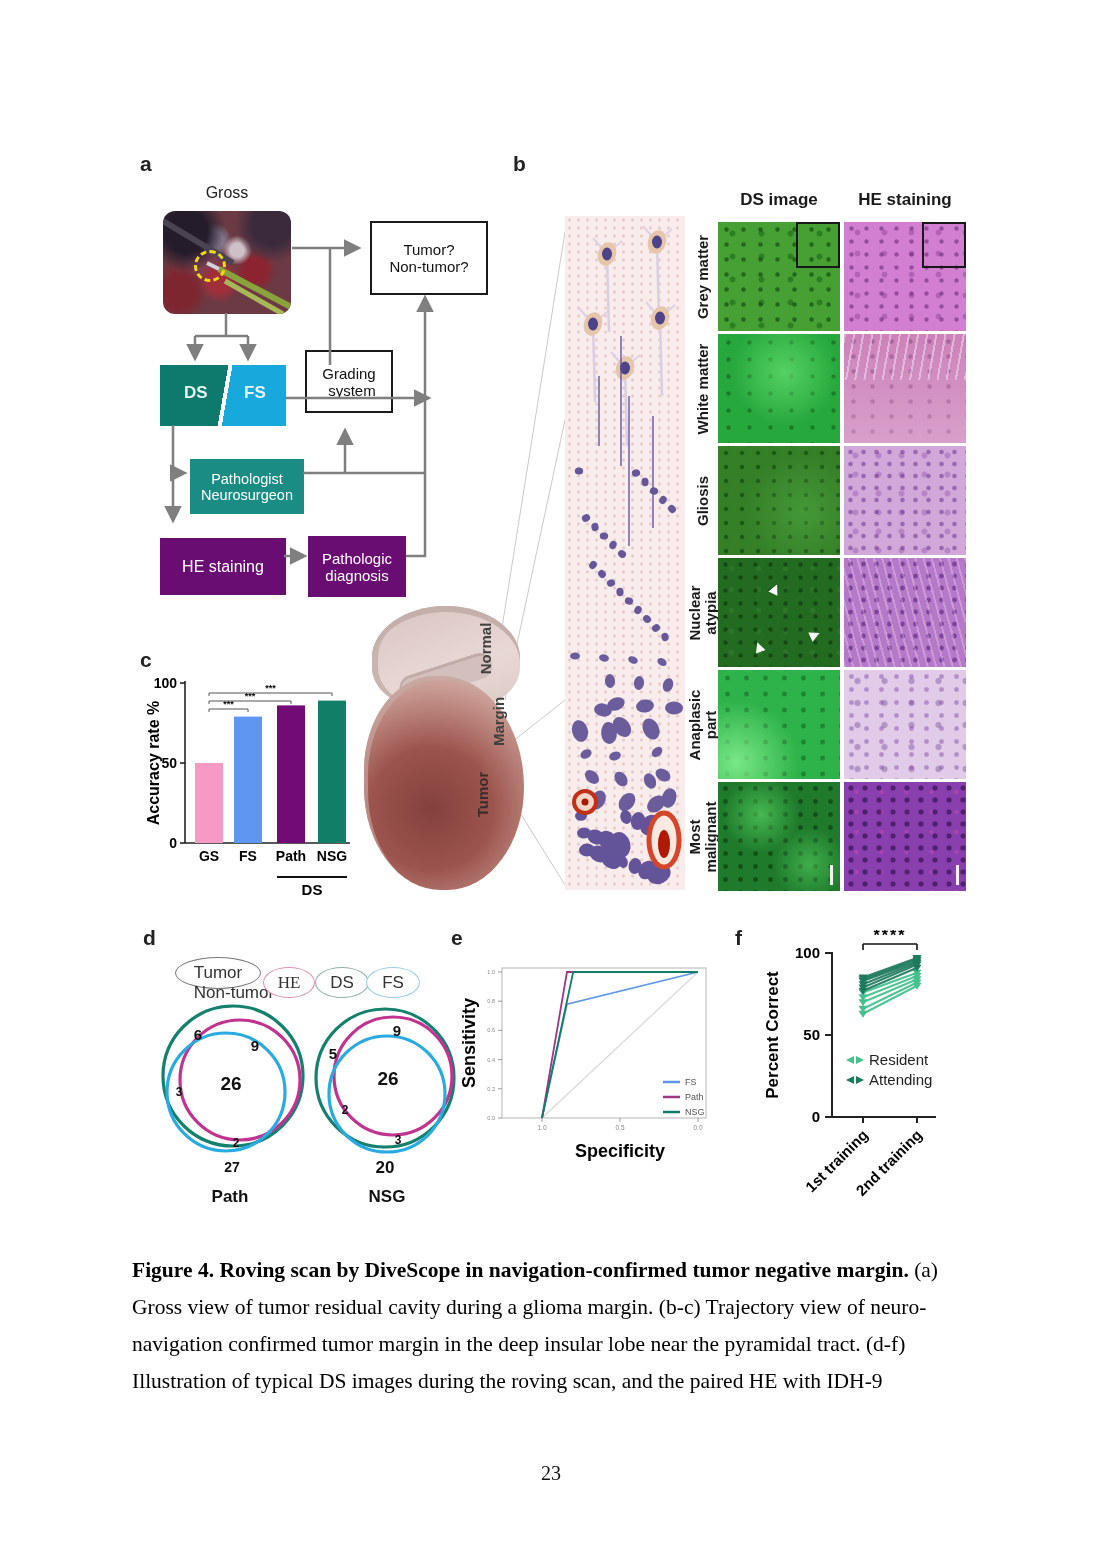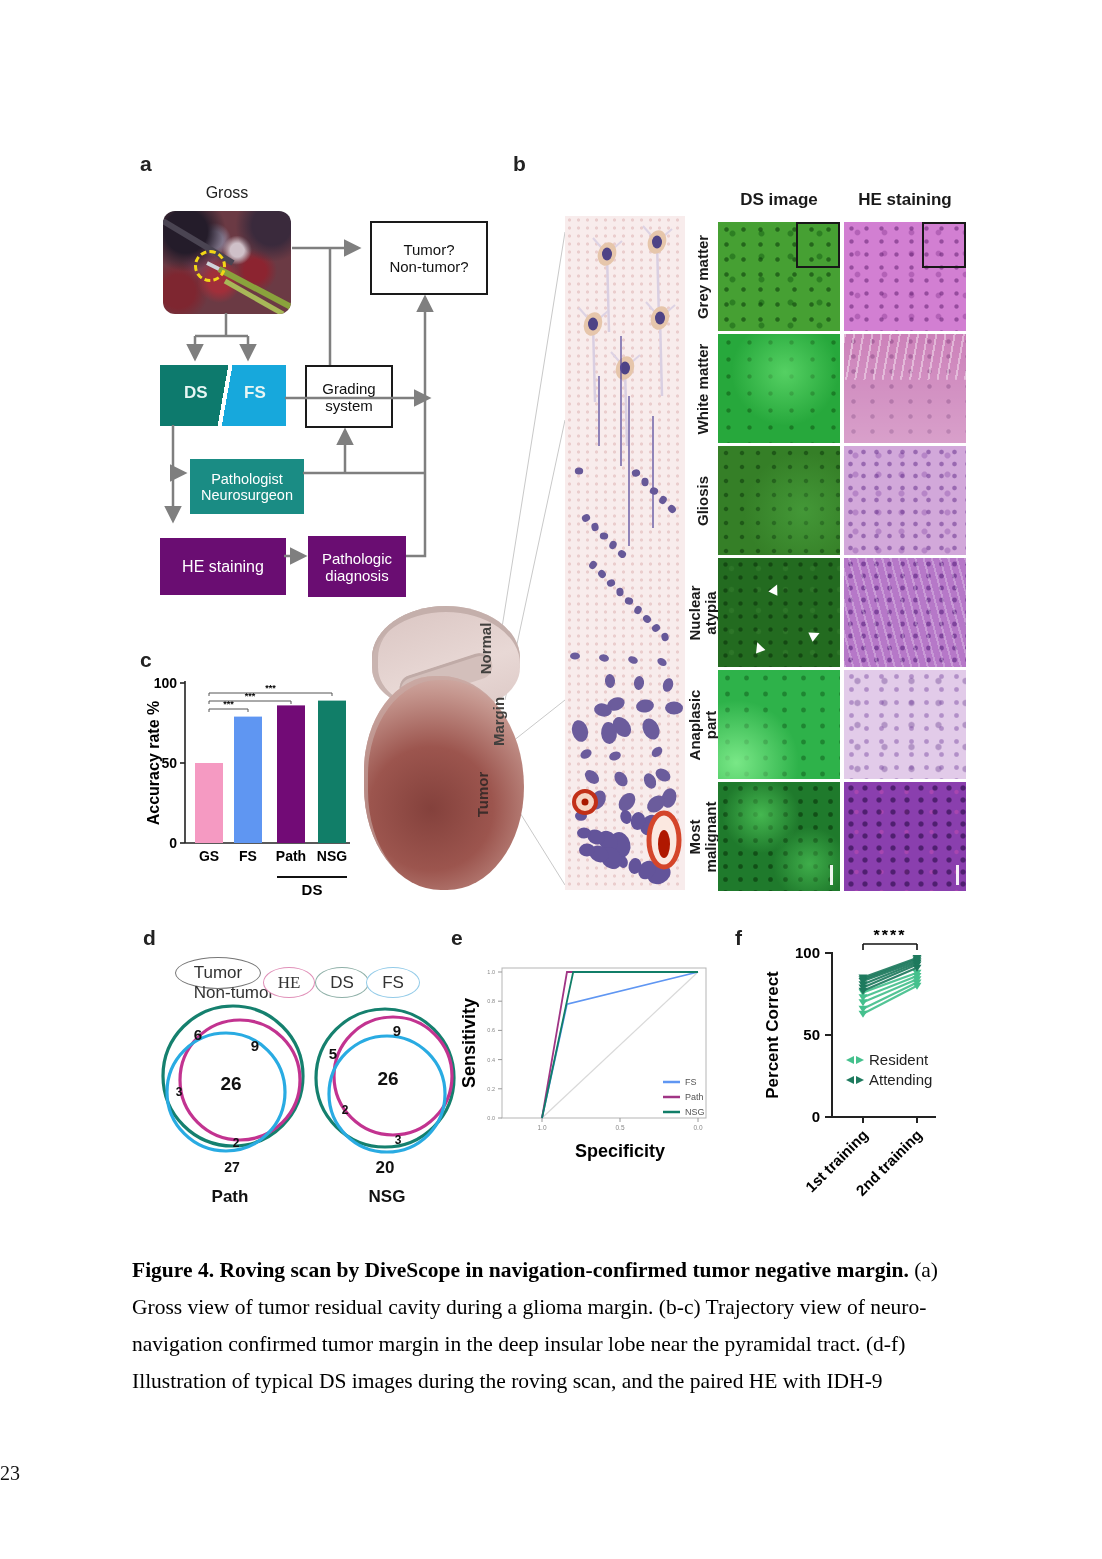--- a/index.html
+++ b/index.html
@@ -55,21 +55,21 @@
     background:linear-gradient(160deg,#d9c4c1,#e8d8d5 60%,#dcc8c5);box-shadow:inset 0 6px 0 #c4afab, inset 6px 0 0 #c9b4b0;}
   #brain-ridge{position:absolute;left:398px;top:664px;width:96px;height:26px;border-radius:13px;background:#d3bfbb;transform:rotate(-18deg);box-shadow:inset 0 3px 0 #c0aba7;}
   #brain-lobe-bottom{position:absolute;left:364px;top:676px;width:160px;height:214px;border-radius:46% 54% 50% 50%;
     background:radial-gradient(circle at 42% 62%,#84413c 0%,#9c554e 38%,#c5968e 72%,#dfc9c4 100%);box-shadow:inset 4px 4px 0 rgba(200,172,166,.6);}
   .brainlab{position:absolute;font-weight:bold;font-size:15px;color:#41403e;transform:rotate(-90deg);transform-origin:center;width:70px;text-align:center;}
   
   .vnum{position:absolute;transform:translate(-50%,-50%);font-weight:bold;color:#111;}
   .legend-ell{position:absolute;border-radius:50%;display:flex;align-items:center;justify-content:center;font-size:17px;color:#333;background:#fff;}
   
   .capline{position:absolute;left:132px;width:860px;font-family:"Liberation Serif",serif;font-size:21.5px;color:#000;}
-  #pagenum{position:absolute;left:0;top:1462px;width:1102px;text-align:left;font-family:"Liberation Serif",serif;font-size:20px;}
+  #pagenum{position:absolute;left:0;top:1462px;width:1102px;text-align:center;font-family:"Liberation Serif",serif;font-size:20px;}
 </style>
 </head>
 <body>
 
 <div id="page">
 
   <div class="panel-label" style="left:140px;top:152px;">a</div>
   <div class="panel-label" style="left:513px;top:152px;">b</div>
   <div class="panel-label" style="left:140px;top:648px;">c</div>
   <div class="panel-label" style="left:143px;top:926px;">d</div>
@@ -89,21 +89,21 @@
   </div>
 
   <div class="wbox flowtext" style="left:370px;top:221px;width:114px;height:70px;">Tumor?
 Non-tumor?</div>
 
   <div id="dsfs">
     <span style="left:24px;">DS</span>
     <span style="left:84px;">FS</span>
   </div>
 
-  <div class="wbox flowtext" style="left:305px;top:365px;width:84px;height:59px;">Grading
+  <div class="wbox flowtext" style="left:305px;top:350px;width:84px;height:59px;text-align:right;">Grading
 system</div>
 
   <div class="cbox flowtext" style="left:190px;top:447px;width:114px;height:55px;background:#1a8c84;font-size:14.5px;">Pathologist
 Neurosurgeon</div>
 
   <div class="cbox" style="left:160px;top:526px;width:126px;height:57px;background:#6a0d72;font-size:16px;">HE staining</div>
 
   <div class="cbox flowtext" style="left:308px;top:524px;width:98px;height:61px;background:#6a0d72;font-size:15px;">Pathologic
 diagnosis</div>
 

